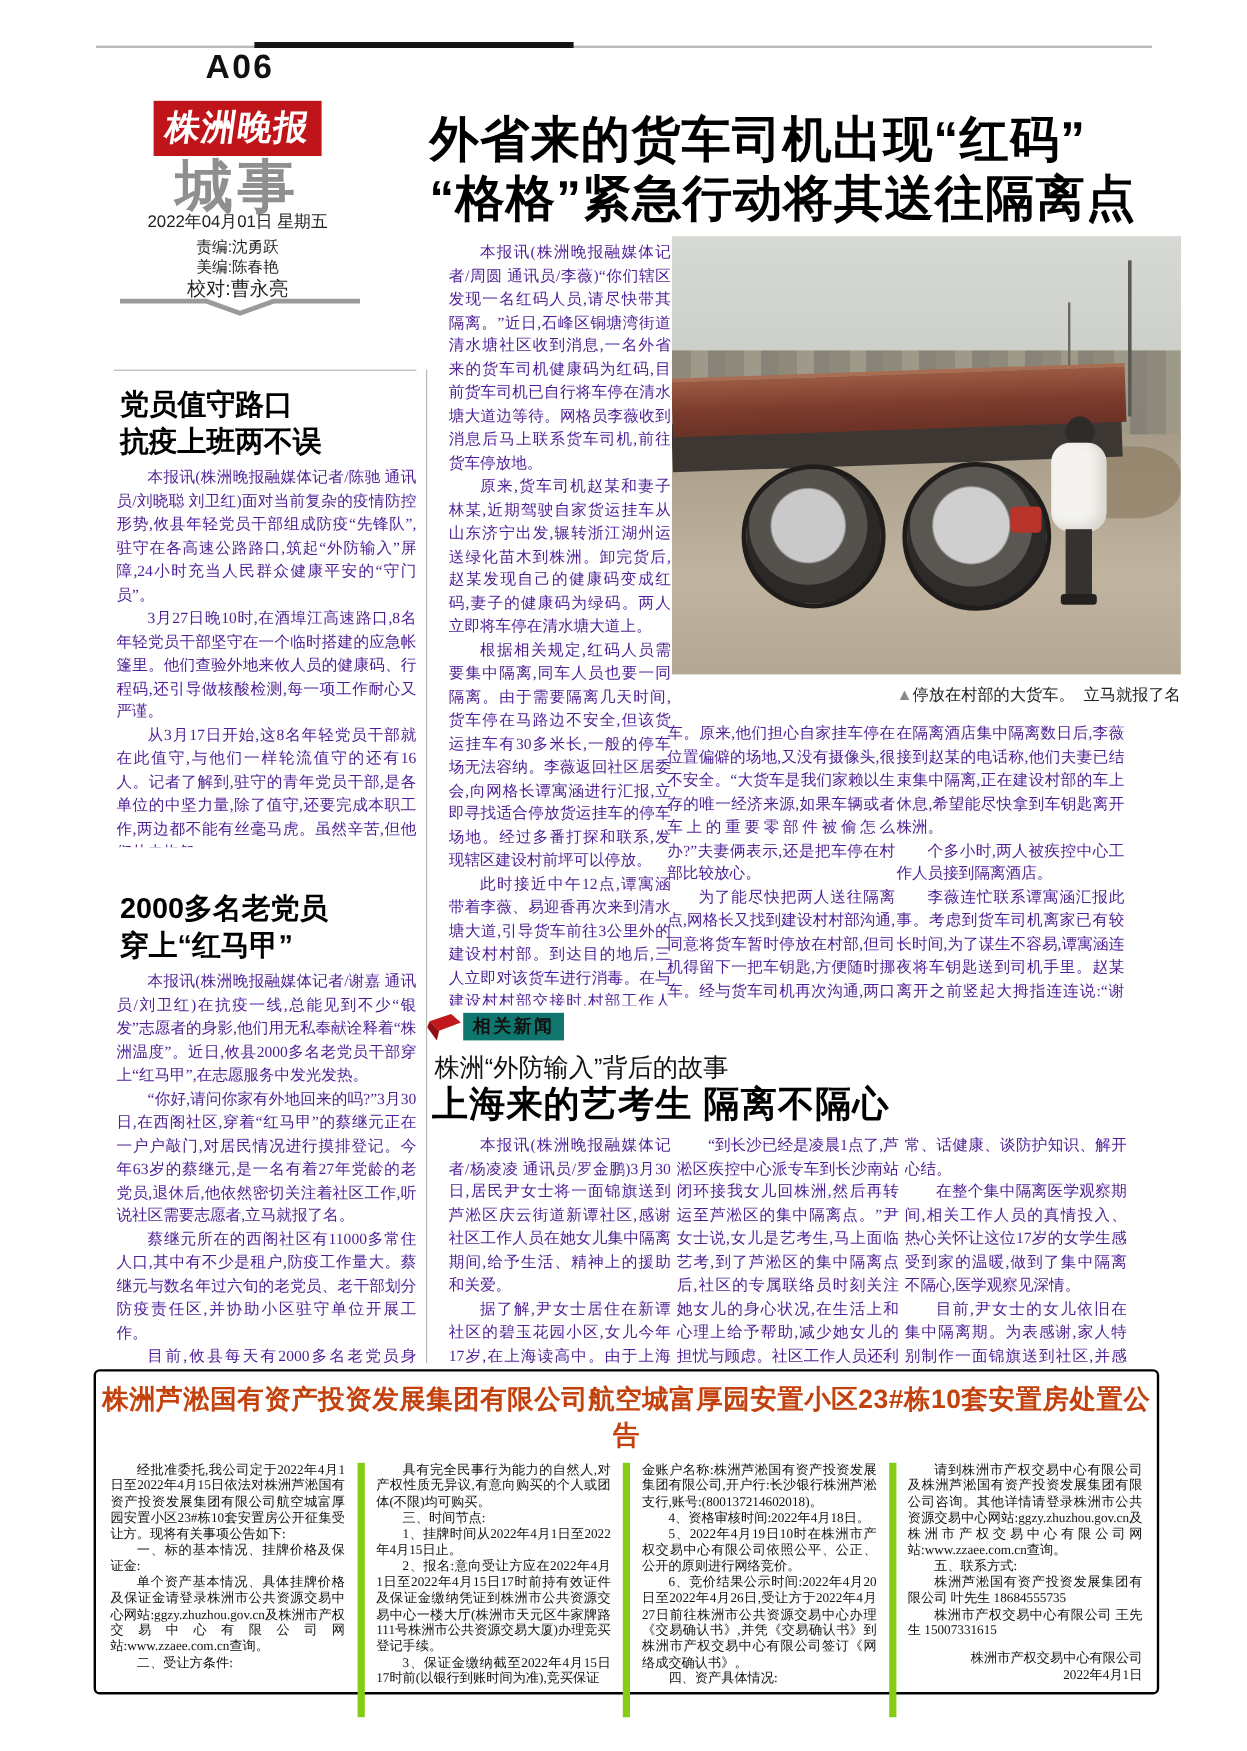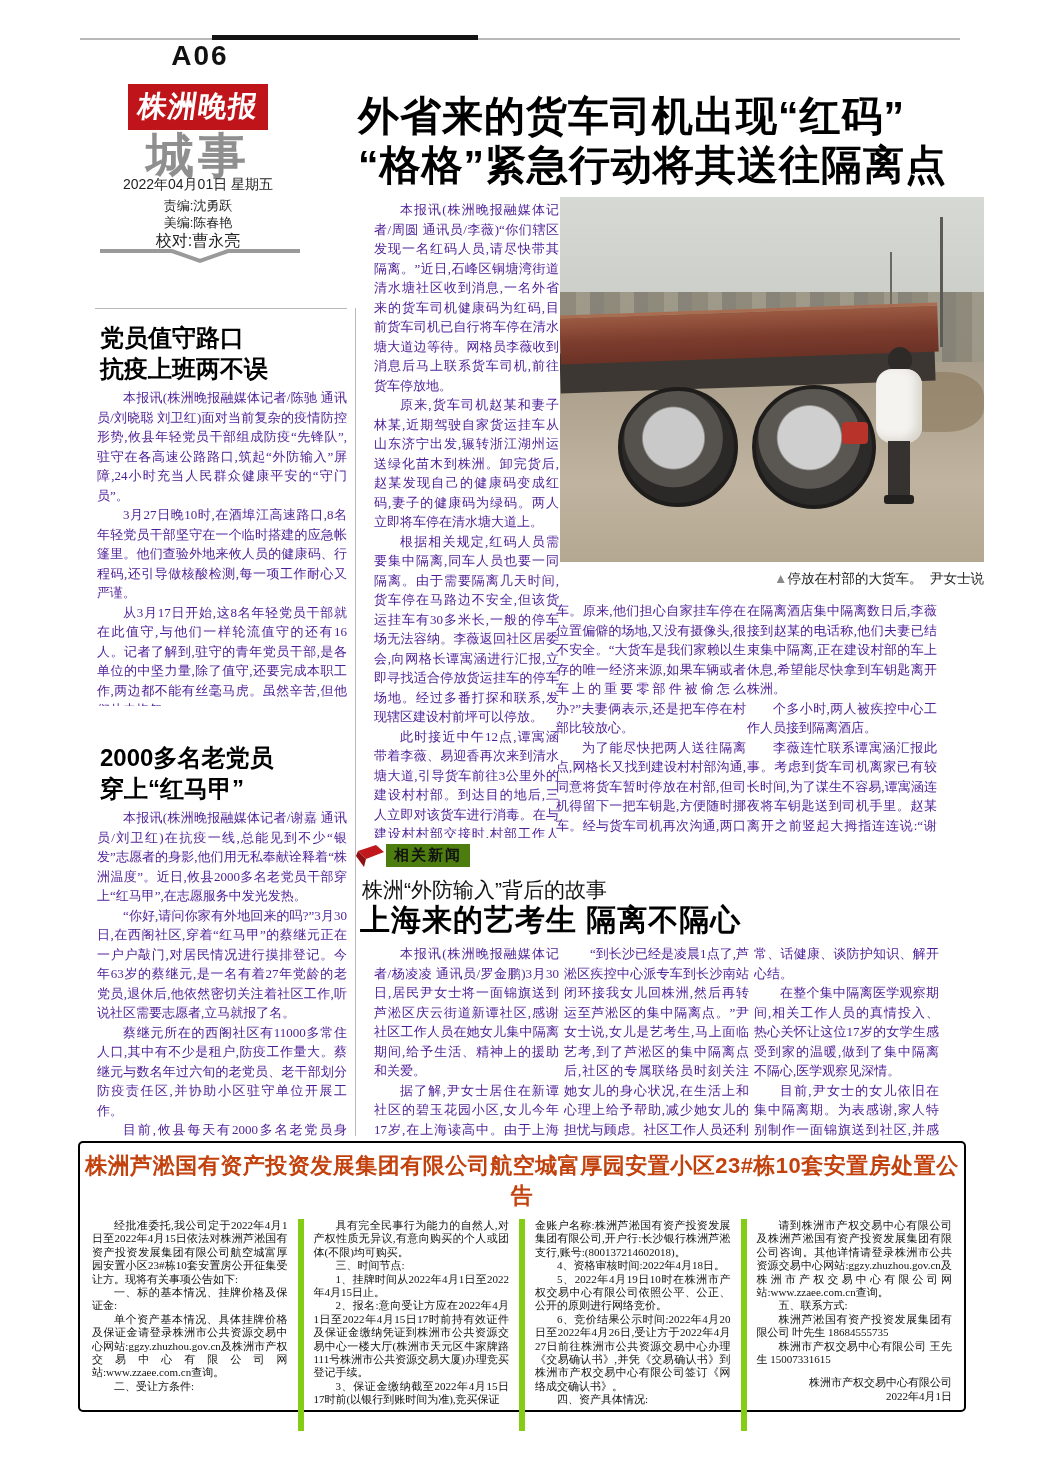--- a/index.html
+++ b/index.html
@@ -101,38 +101,38 @@
     <div class="abs" style="left:312px;top:150px;width:54px;height:160px;">
       <div class="abs" style="left:16px;top:0;width:24px;height:26px;border-radius:50%;background:#2e2a28;"></div>
       <div class="abs" style="left:4px;top:22px;width:46px;height:74px;border-radius:16px;background:#f4f3ef;box-shadow:inset -6px -4px 10px #d8d5cd;"></div>
       <div class="abs" style="left:16px;top:94px;width:22px;height:56px;background:#35322f;"></div>
       <div class="abs" style="left:12px;top:148px;width:30px;height:9px;background:#23211f;border-radius:3px;"></div>
     </div>
     <div class="abs" style="left:282px;top:225px;width:26px;height:22px;background:#b8342a;border-radius:4px;"></div>
   </div>
 
   <div class="abs sans" style="left:560px;top:570px;width:424px;text-align:right;font-size:13.5px;color:#222;">
-    <span style="color:#8a8a8a;">▲</span><span>停放在村部的大货车。</span>&nbsp;&nbsp;<span>尹女士说</span>
+    <span style="color:#8a8a8a;">▲</span><span>停放在村部的大货车。</span>&nbsp;&nbsp;<span>立马就报了名</span>
   </div>
 
   <div class="abs bodycol continuation" style="left:556px;top:601px;width:190px;height:236px;">
       <p>车。原来,他们担心自家挂车停在位置偏僻的场地,又没有摄像头,很不安全。“大货车是我们家赖以生存的唯一经济来源,如果车辆或者车上的重要零部件被偷怎么办?”夫妻俩表示,还是把车停在村部比较放心。</p>
       <p>为了能尽快把两人送往隔离点,网格长又找到建设村村部沟通,同意将货车暂时停放在村部,但司机得留下一把车钥匙,方便随时挪车。经与货车司机再次沟通,两口子终于同意了。前后花了两</p>
     </div>
   <div class="abs bodycol continuation" style="left:747px;top:601px;width:190px;height:236px;">
       <p>在隔离酒店集中隔离数日后,李薇接到赵某的电话称,他们夫妻已结束集中隔离,正在建设村部的车上休息,希望能尽快拿到车钥匙离开株洲。</p>
       <p>个多小时,两人被疾控中心工作人员接到隔离酒店。</p>
       <p>李薇连忙联系谭寓涵汇报此事。考虑到货车司机离家已有较长时间,为了谋生不容易,谭寓涵连夜将车钥匙送到司机手里。赵某离开之前竖起大拇指连连说:“谢谢你们,株洲人很有爱。”</p>
     </div>
 
   <svg class="abs" style="left:356px;top:843px;" width="30" height="26" viewBox="0 0 30 26">
     <polygon points="2,8 20,2 28,9 10,16" fill="#c0181c"></polygon>
     <polygon points="2,8 10,16 8,24 0,13" fill="#8f1013"></polygon>
   </svg>
-  <div class="abs sans" style="left:386px;top:844px;background:#4d7c0f;padding:2px 8px;text-align:center;">
+  <div class="abs sans" style="left:386px;top:844px;background:#0f766e;padding:2px 8px;text-align:center;">
     <span style="font-size:15px;font-weight:700;color:#111;letter-spacing:2px;">相关新闻</span>
   </div>
   <div class="abs sans" style="left:360px;top:900px;font-size:30px;font-weight:900;color:#000;letter-spacing:1px;">上海来的艺考生 隔离不隔心</div>
   <div class="abs sans" style="left:362px;top:876px;font-size:21px;font-weight:500;color:#111;">株洲“外防输入”背后的故事</div>
 
   <div class="abs bodycol" style="left:374px;top:944px;width:185px;height:192px;">
       <p>本报讯(株洲晚报融媒体记者/杨凌凌 通讯员/罗金鹏)3月30日,居民尹女士将一面锦旗送到芦淞区庆云街道新谭社区,感谢社区工作人员在她女儿集中隔离期间,给予生活、精神上的援助和关爱。</p>
       <p>据了解,尹女士居住在新谭社区的碧玉花园小区,女儿今年17岁,在上海读高中。由于上海的疫情形势复杂,学校暂时放假,女儿于3月28日凌晨从上海返湘。</p>
     </div>
   <div class="abs bodycol" style="left:564px;top:944px;width:185px;height:192px;">

